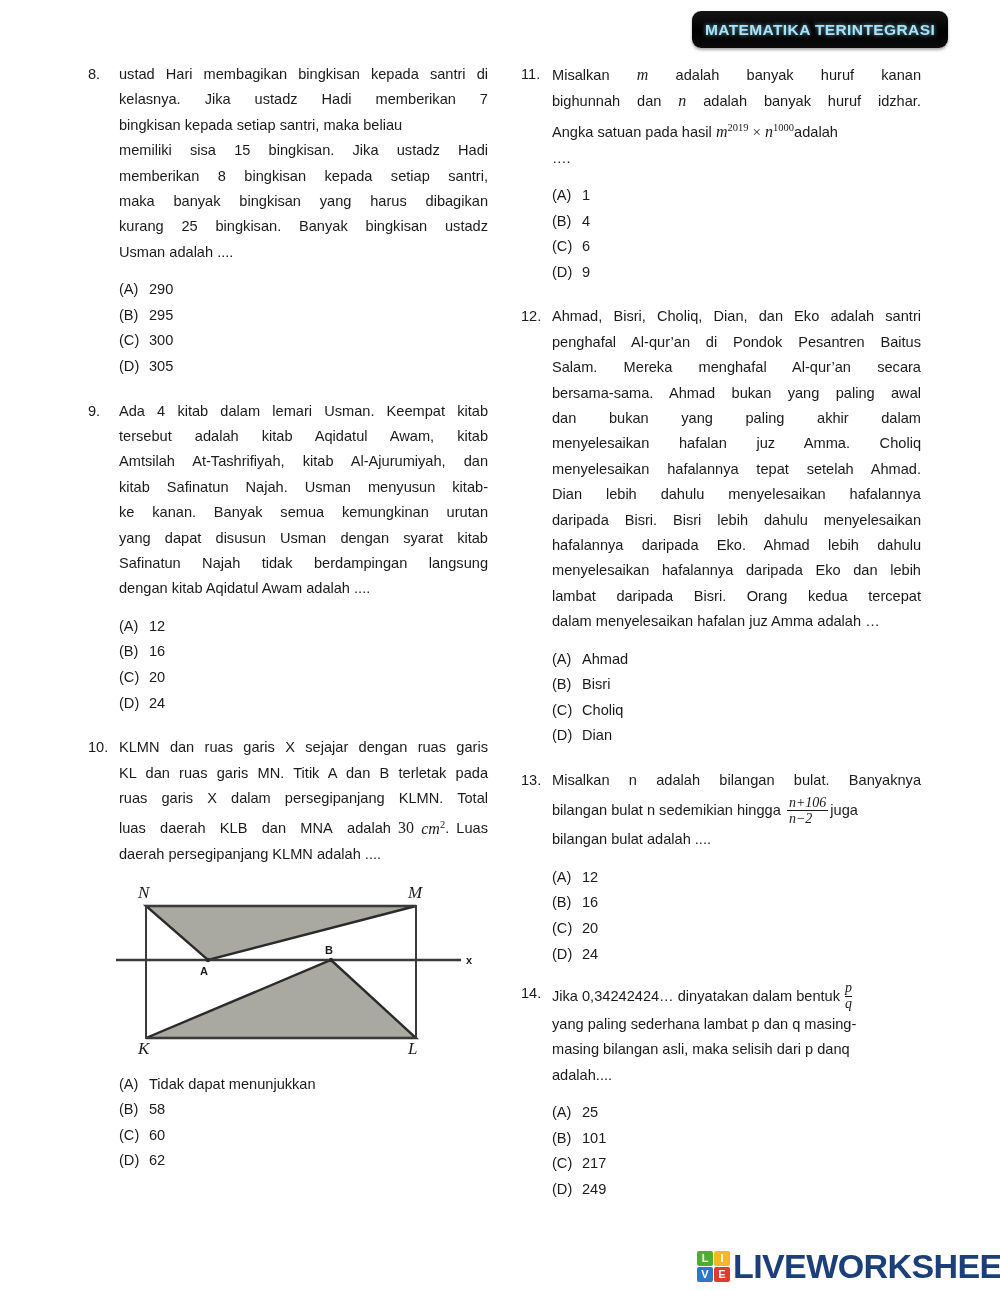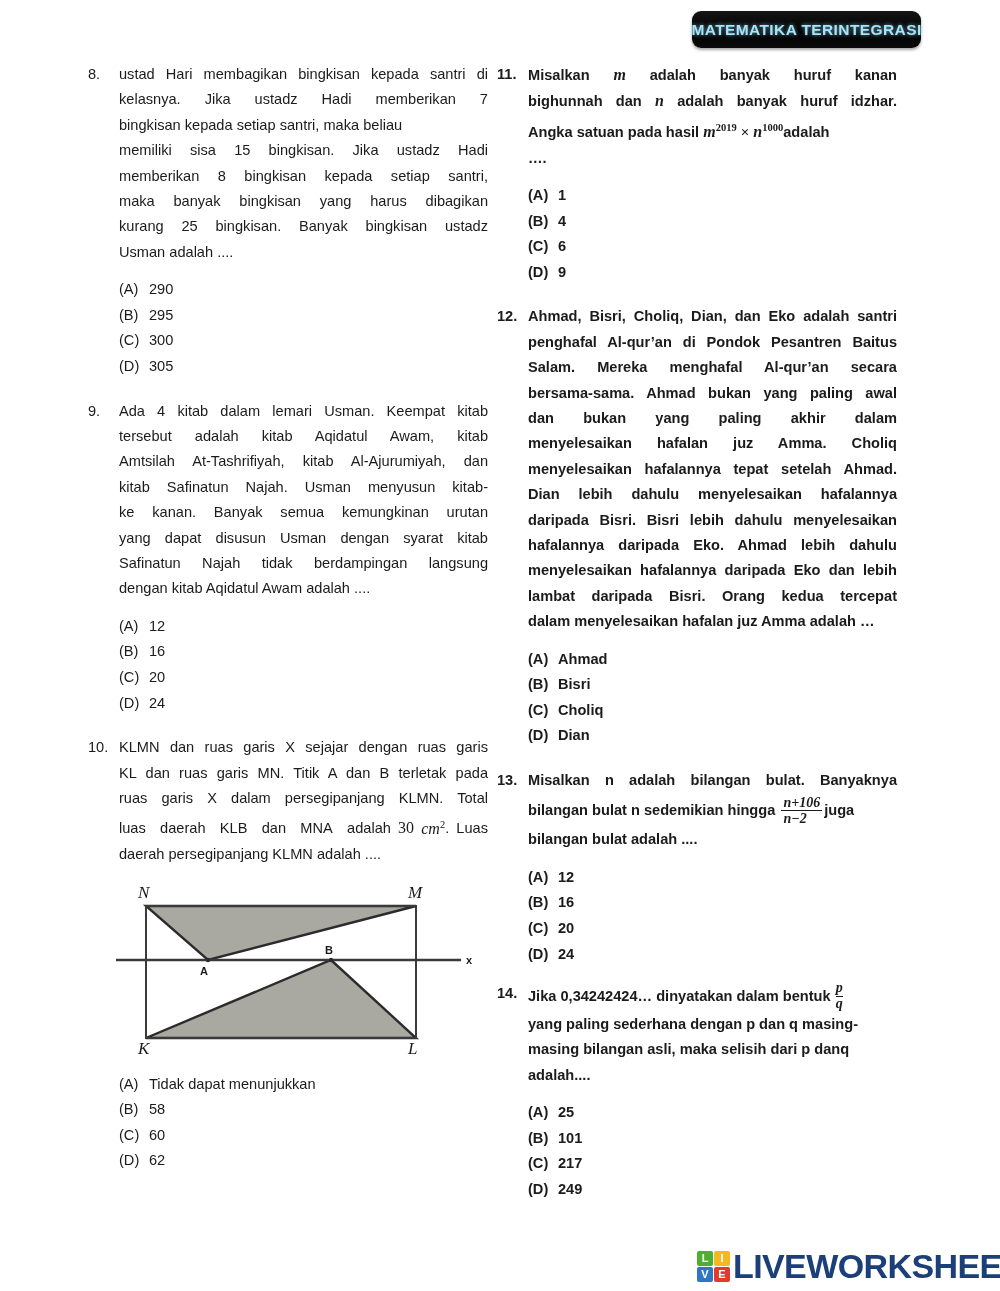--- a/index.html
+++ b/index.html
@@ -15,21 +15,21 @@
     color: #1b1b1b;
     position: relative;
     overflow: hidden;
   }
 
   
   .banner {
     position: absolute;
     top: 11px;
     left: 692px;
-    width: 229px;
+    width: 256px;
     height: 37px;
     background: linear-gradient(180deg, #151515 0%, #000000 55%, #0b0b0b 100%);
     border-radius: 9px;
     box-shadow: 0 2px 3px rgba(0,0,0,0.35);
     display: flex;
     align-items: center;
     justify-content: center;
   }
   .banner-text {
     font-size: 15.5px;
@@ -45,21 +45,21 @@
     position: absolute;
     top: 62px;
     left: 0;
     width: 1000px;
   }
   .col {
     position: absolute;
     top: 0;
   }
   .col-left  { left: 88px;  width: 400px; }
-  .col-right { left: 497px; width: 400px; font-weight: bold; }
+  .col-right { left: 521px; width: 400px; }
 
   
   .q {
     display: flex;
     align-items: flex-start;
     margin-bottom: 4px;
   }
   .q-num {
     flex: 0 0 auto;
     width: 31px;
@@ -439,21 +439,21 @@
     </div>
 
     <div class="q">
       <div class="q-num">14.</div>
       <div class="q-body">
         <span class="jline free" style="line-height:30px;"><span>Jika  0,34242424… dinyatakan dalam bentuk</span>
           <span class="frac-sm">
             <span class="num">p</span>
             <span class="den">q</span>
           </span></span>
-        <span class="jline free">yang paling sederhana dengan p dan q masing-</span>
+        <span class="jline free">yang paling sederhana lambat p dan q masing-</span>
         <span class="jline free">masing bilangan asli, maka selisih dari p danq</span>
         <span class="jline free">adalah....</span>
       </div>
     </div>
     <div class="opts">
       <div class="opt">
         <span class="opt-key">(A)</span>
         <span class="opt-val">25</span>
       </div>
       <div class="opt">

